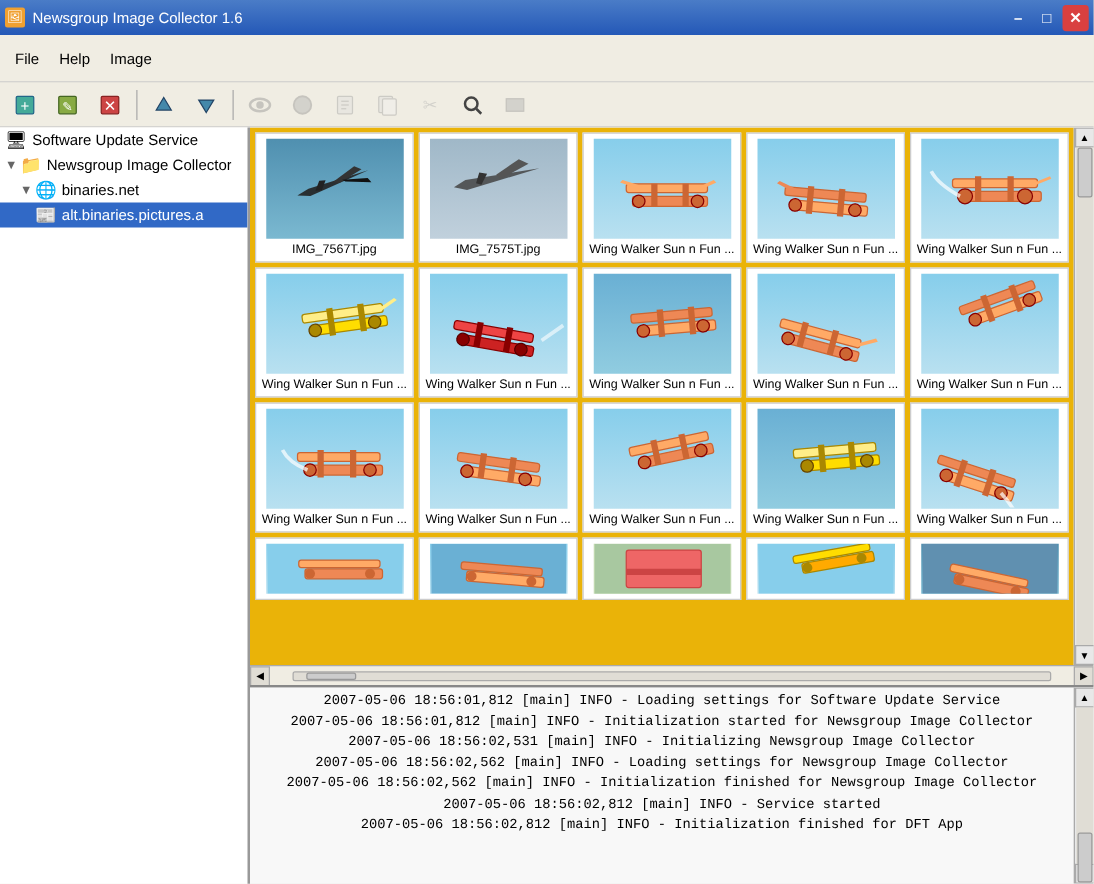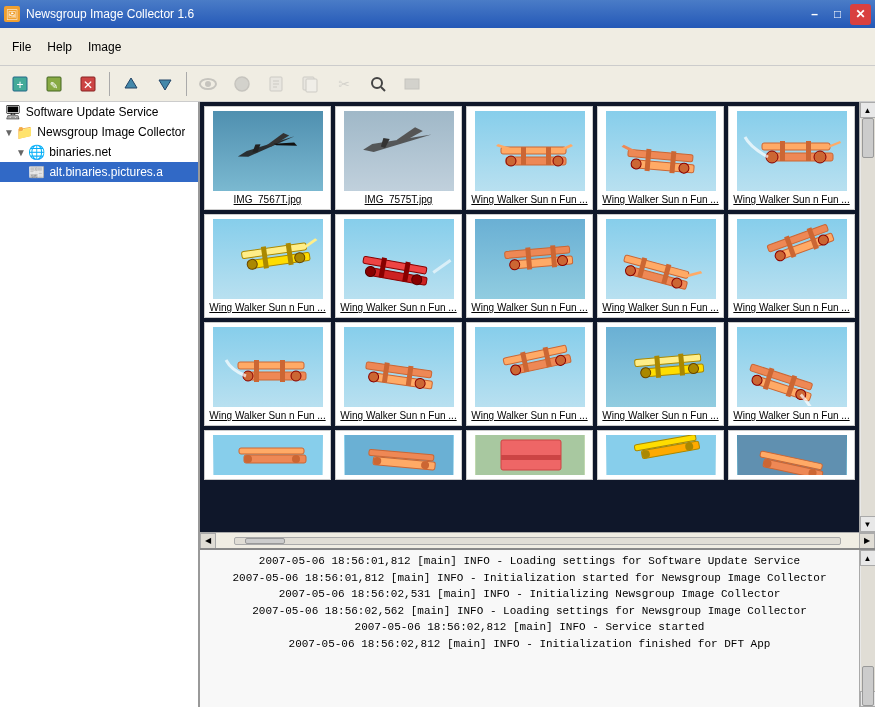--- a/index.html
+++ b/index.html
@@ -120,23 +120,22 @@
       display: flex;
       flex-direction: column;
       overflow: hidden;
     }
 
     
     #image-grid-container {
       flex: 1;
       overflow-y: auto;
       overflow-x: hidden;
-      background: #0f172a;
+      background: #eab308;
       padding: 4px;
-      text-decoration: underline;
     }
     #image-grid {
       display: grid;
       grid-template-columns: repeat(5, 1fr);
       gap: 4px;
     }
     .image-cell {
       background: white;
       border: 1px solid #ccc;
       display: flex;
@@ -842,20 +841,21 @@
       <div class="scroll-arrow">▶</div>
     </div>
 
     <div id="log-area">
       <div style="display:flex; flex:1; overflow:hidden;text-align:center;">
         <div id="log-content">
             <div>2007-05-06 18:56:01,812 [main] INFO - Loading settings for Software Update Service</div>
             <div>2007-05-06 18:56:01,812 [main] INFO - Initialization started for Newsgroup Image Collector</div>
             <div>2007-05-06 18:56:02,531 [main] INFO - Initializing Newsgroup Image Collector</div>
             <div>2007-05-06 18:56:02,562 [main] INFO - Loading settings for Newsgroup Image Collector</div>
+            <div>2007-05-06 18:56:02,562 [main] INFO - Initialization finished for Newsgroup Image Collector</div>
             <div>2007-05-06 18:56:02,812 [main] INFO - Service started</div>
             <div>2007-05-06 18:56:02,812 [main] INFO - Initialization finished for DFT App</div>
           </div>
 
         <div class="vscrollbar">
           <div class="vscroll-arrow">▲</div>
           <div class="vscroll-track">
             <div class="vscroll-thumb" style="top: 80%;"></div>
           </div>
           <div class="vscroll-arrow">▼</div>

